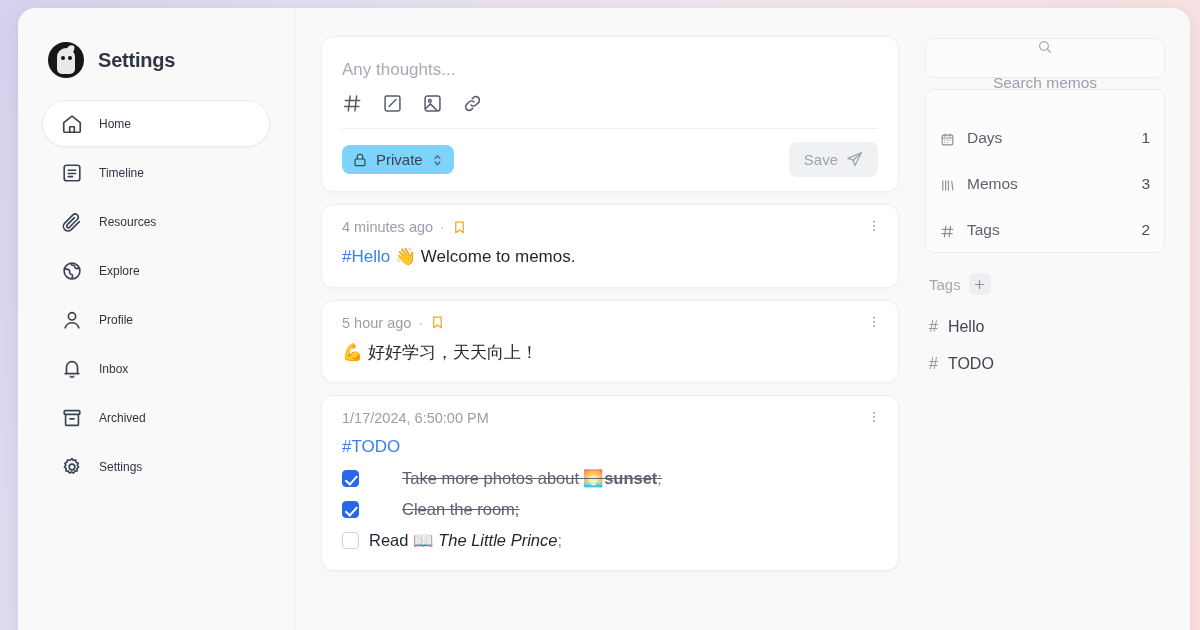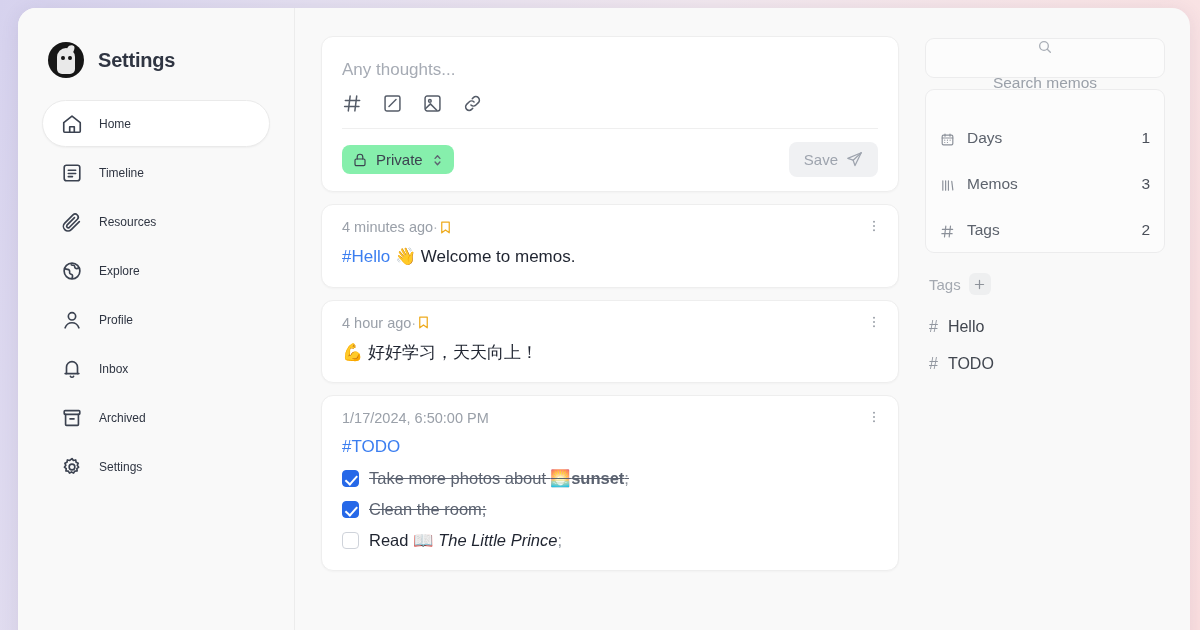--- a/index.html
+++ b/index.html
@@ -145,21 +145,21 @@
     align-items: center;
     justify-content: space-between;
     padding-top: 13px;
   }
   .visibility {
     display: flex;
     align-items: center;
     gap: 8px;
     padding: 6px 10px;
     border-radius: 8px;
-    background: #86efac;
+    background: #7dd3fc;
     color: #3c4350;
     font-size: 15px;
   }
   .visibility .ico svg { display: block; width: 16px; height: 16px; }
   .visibility .chev svg { display: block; width: 13px; height: 16px; color: #5c6270; }
   .save-btn {
     display: flex;
     align-items: center;
     gap: 8px;
     background: #f0f1f3;
@@ -170,20 +170,21 @@
     font-size: 15px;
     font-family: inherit;
   }
   .save-btn svg { display: block; width: 17px; height: 17px; }
 
   
   .memo { padding: 14px 20px 17px 20px; position: relative; }
   .memo-head {
     display: flex;
     align-items: center;
+    gap: 7px;
     color: #9aa0a9;
     font-size: 14.5px;
     margin-bottom: 9px;
   }
   .memo-head .dot { color: #b6bac1; }
   .bookmark svg { display: block; width: 15px; height: 15px; color: #eeab1e; }
   .memo-menu {
     position: absolute;
     top: 13px; right: 16px;
     color: #9aa0a9;
@@ -206,21 +207,21 @@
   .cbox.checked::after {
     content: "";
     position: absolute;
     left: 5px; top: 1.5px;
     width: 5px; height: 9.5px;
     border: solid #fff;
     border-width: 0 2px 2px 0;
     transform: rotate(42deg);
   }
   .todo-text { font-size: 16.5px; color: #1f2430; }
-  .todo-text.done { text-decoration: line-through; color: #5b6270; }
+  .todo-text.done { text-decoration: line-through; color: #5b6270; margin-left: 33px; }
   .todo-text.done .em { font-weight: 700; }
   .ital { font-style: italic; }
   .semi { color: #8d939c; }
 
   
   .rail {
     width: 277px;
     flex: 0 0 277px;
     padding: 30px 25px 0 12px;
     display: flex;
@@ -474,21 +475,21 @@
         </span>
       <div class="memo-body">
         <span class="tag-link">#Hello</span>
         <span class="emoji">👋</span>
         <span>Welcome to memos.</span>
       </div>
     </article>
 
     <article class="card memo">
       <div class="memo-head">
-        <span>4 hour ago</span>
+        <span>5 hour ago</span>
         <span class="dot">·</span>
         <span class="bookmark">
             <svg viewBox="0 0 24 24" fill="none" stroke="currentColor" stroke-width="2" stroke-linecap="round" stroke-linejoin="round">
               <path d="M6 3.5h12v17l-6-4.6-6 4.6z"></path>
             </svg>
           </span>
       </div>
       <span class="memo-menu">
           <svg viewBox="0 0 24 24" fill="currentColor">
             <circle cx="12" cy="5.5" r="1.5"></circle>

